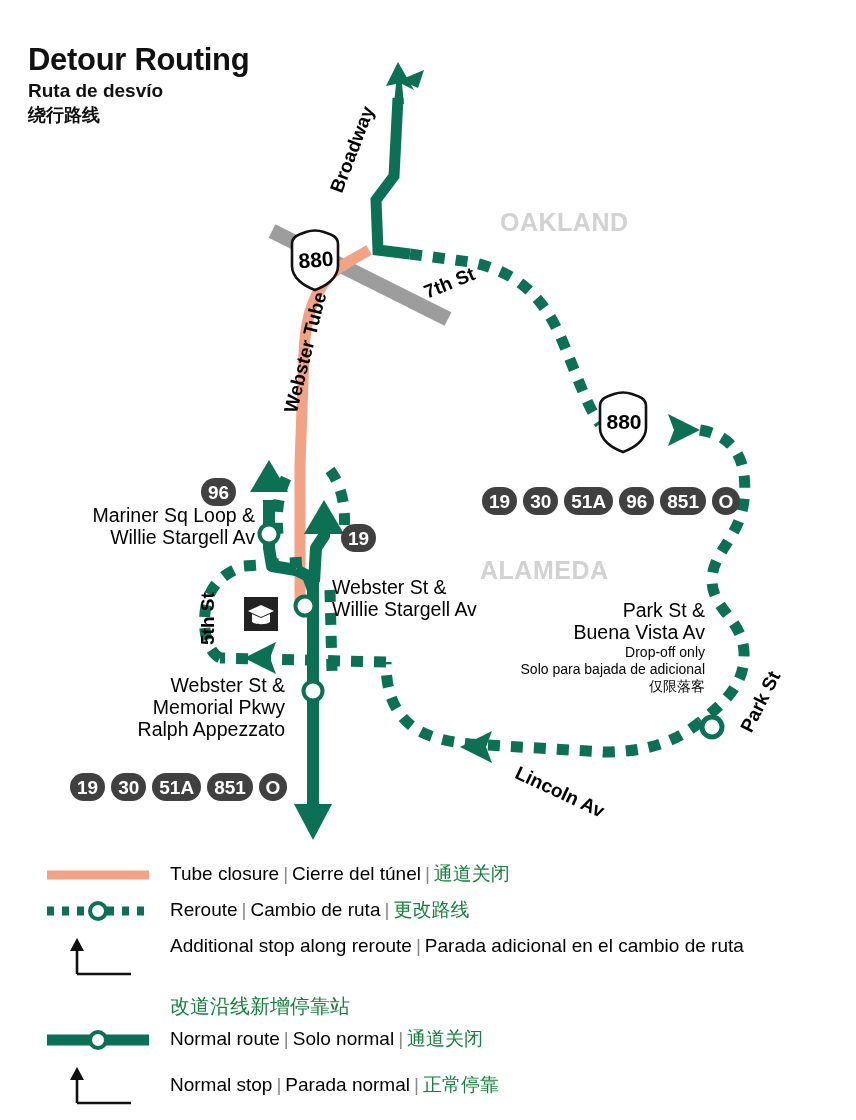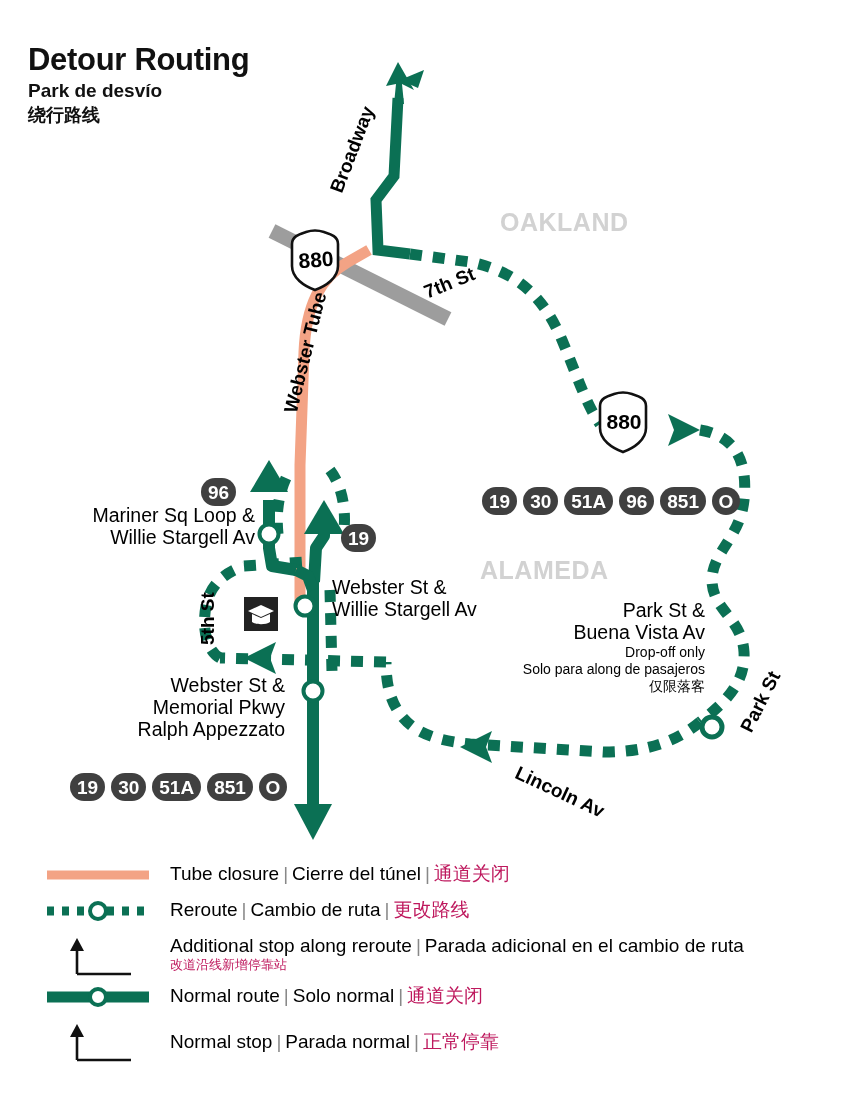--- a/index.html
+++ b/index.html
@@ -144,34 +144,35 @@
     font-size: 19px;
     line-height: 1.22;
     padding-left: 12px;
     color: #000000;
   }
   .legend-text .sep {
     color: #888888;
     padding: 0 4px;
     font-weight: normal;
   }
-  .legend-text .zh { color: #be185d; }
+  .legend-text .zh { color: #15803d; }
   .legend-zh-line {
-    font-size: 13px;
+    font-size: 20px;
     line-height: 1.25;
+    margin-top: 37px;
   }
 </style>
 </head>
 <body>
 
 <div id="root">
 
   <div class="title-block">
     <div class="title-main">Detour Routing</div>
-    <div class="title-es">Park de desvío</div>
+    <div class="title-es">Ruta de desvío</div>
     <div class="title-zh">绕行路线</div>
   </div>
 
   <svg id="map-svg" viewBox="0 0 856 870">
     <defs>
       
     </defs>
 
     <g>
       <line x1="272" y1="231" x2="448" y2="319" stroke="#9d9d9d" stroke-width="15"></line>
@@ -301,21 +302,21 @@
   <div class="map-label stop-label right" style="left:30px; top:675px; width:255px;">
     <div>Webster St &amp;</div>
     <div>Memorial Pkwy</div>
     <div>Ralph Appezzato</div>
   </div>
 
   <div class="map-label" style="left:440px; top:600px; width:265px; text-align:right;">
     <div class="stop-label right">Park St &amp;</div>
     <div class="stop-label right">Buena Vista Av</div>
     <div class="sub-note">Drop-off only</div>
-    <div class="sub-note">Solo para along de pasajeros</div>
+    <div class="sub-note">Solo para bajada de adicional</div>
     <div class="sub-note">仅限落客</div>
   </div>
 
   <div class="badge-row" style="left:201px; top:478px;">
     <div class="badge">96</div>
   </div>
 
   <div class="badge-row" style="left:341px; top:524px;">
     <div class="badge">19</div>
   </div>

